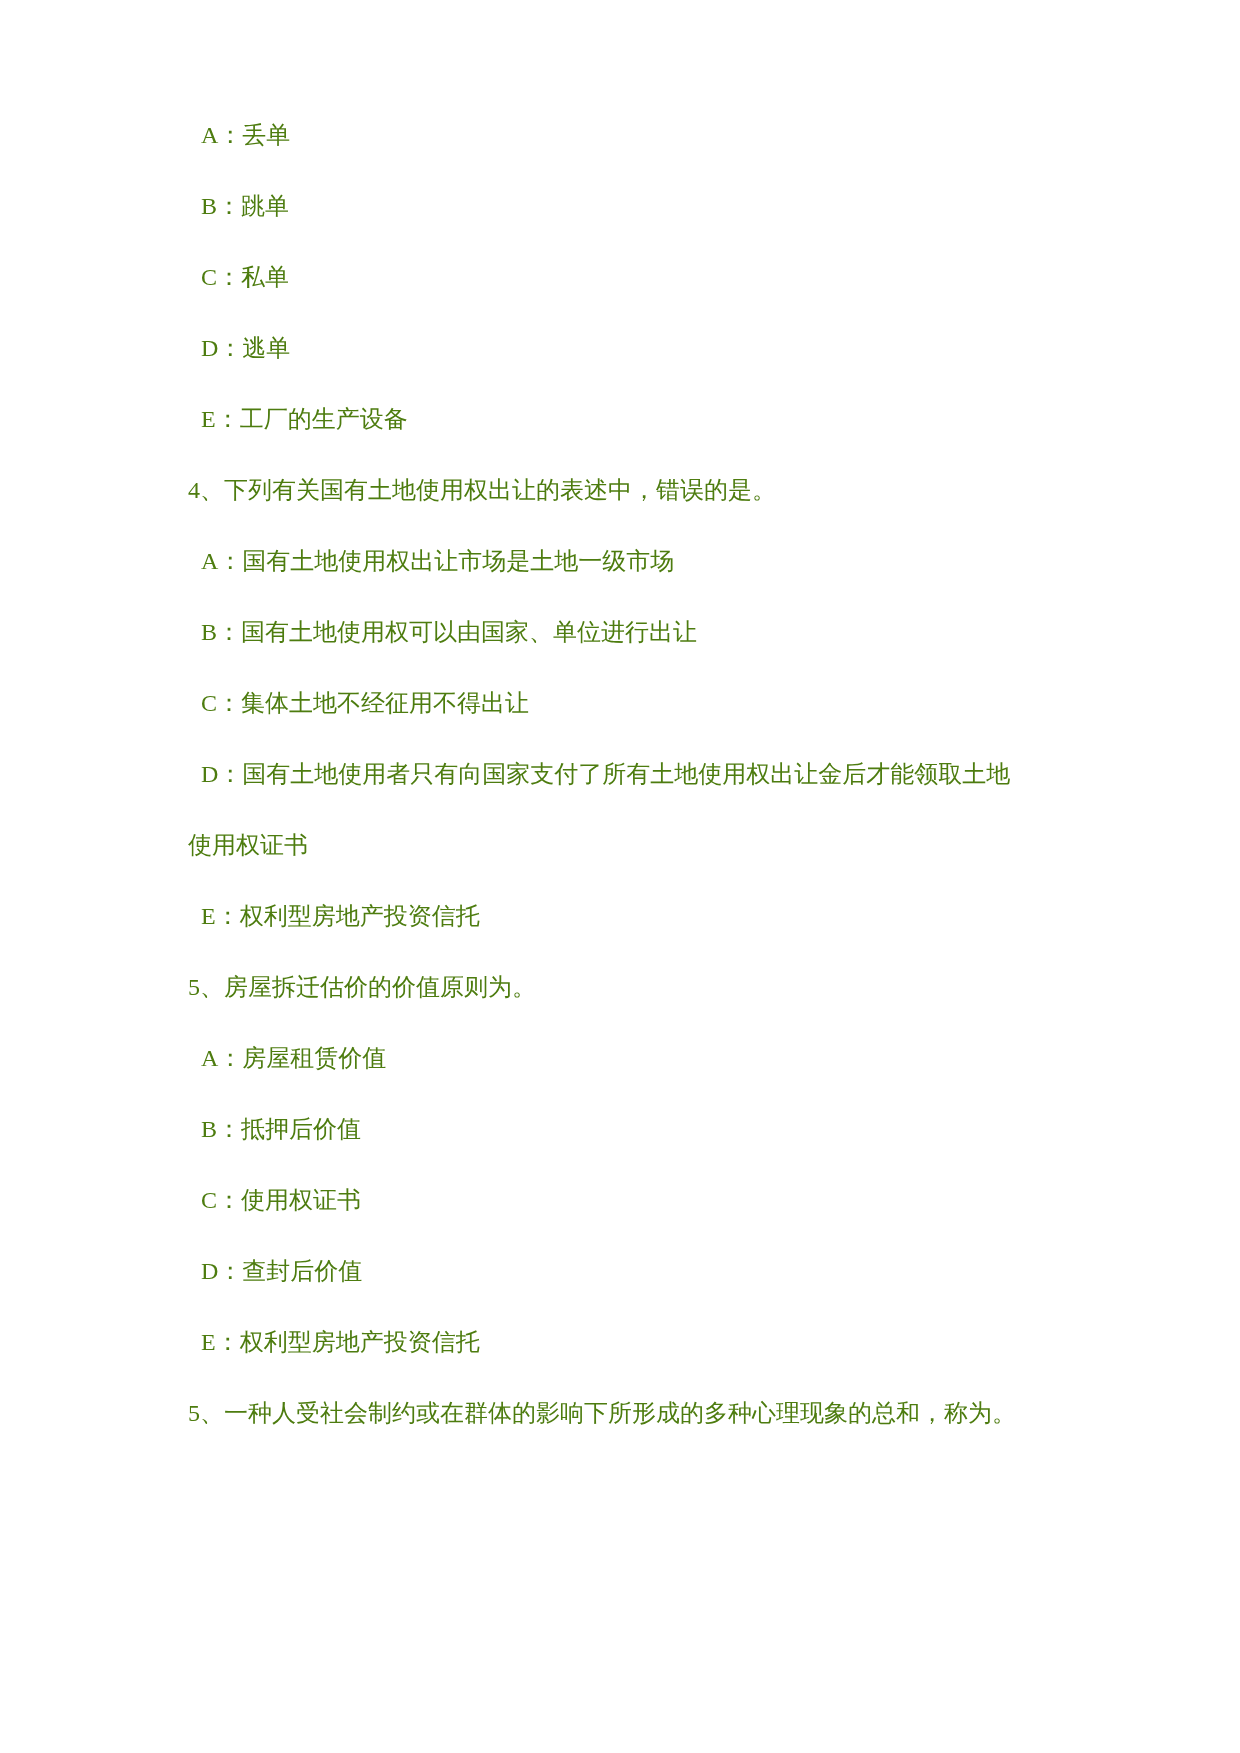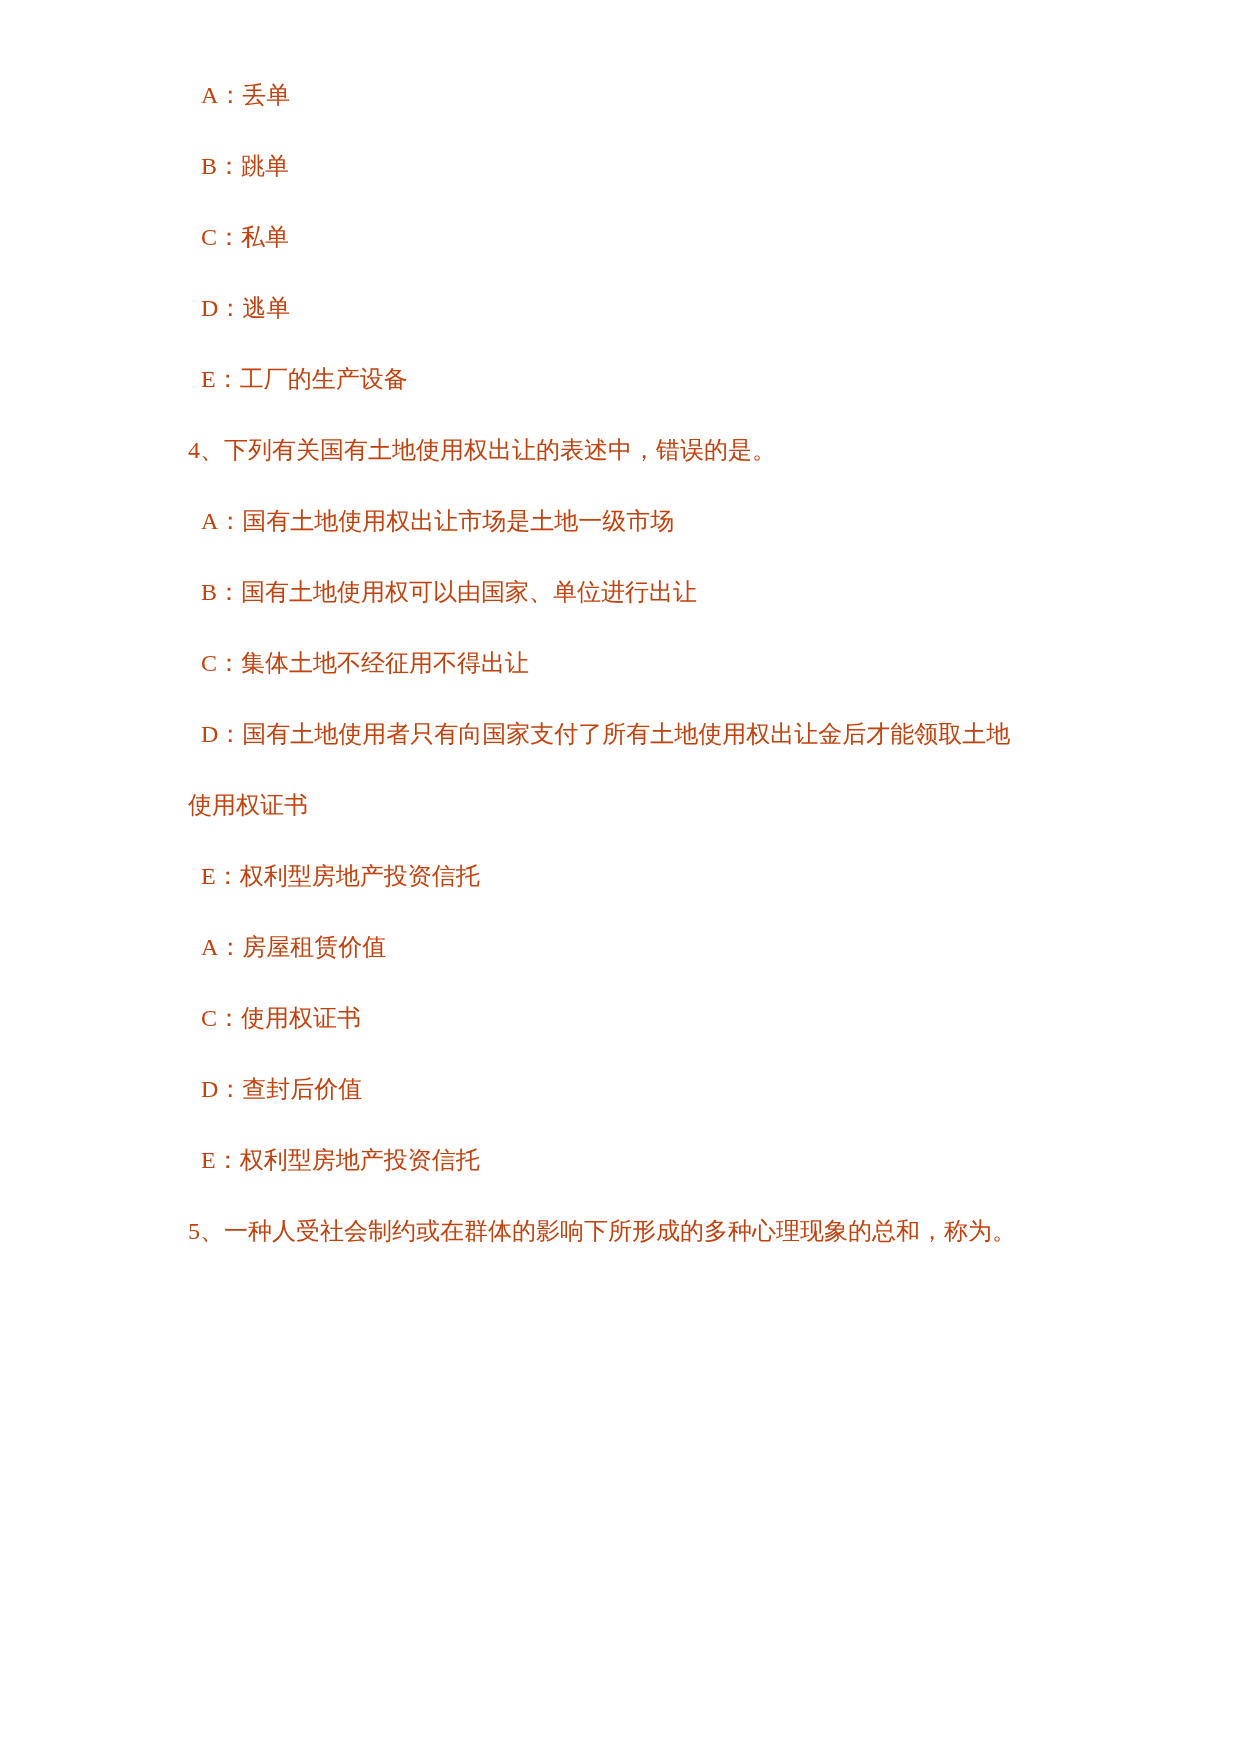--- a/index.html
+++ b/index.html
@@ -10,25 +10,25 @@
     width: 1240px;
     height: 1753px;
     background: #ffffff;
     overflow: hidden;
   }
   .page {
     position: relative;
     width: 1240px;
     height: 1753px;
     background: #ffffff;
-    padding-top: 60px;
+    padding-top: 100px;
     box-sizing: border-box;
     font-family: "Liberation Serif", "DejaVu Serif", serif;
     font-size: 24px;
-    color: #c2410c;
+    color: #4d7c0f;
   }
   .line {
     height: 71px;
     line-height: 71px;
     white-space: pre;
     letter-spacing: 0px;
   }
   .line.option { padding-left: 201px; }
   .line.question { padding-left: 188px; }
   .line.continuation { padding-left: 188px; }
@@ -42,18 +42,20 @@
   <div class="line option">C：私单</div>
   <div class="line option">D：逃单</div>
   <div class="line option">E：工厂的生产设备</div>
   <div class="line question">4、下列有关国有土地使用权出让的表述中，错误的是。</div>
   <div class="line option">A：国有土地使用权出让市场是土地一级市场</div>
   <div class="line option">B：国有土地使用权可以由国家、单位进行出让</div>
   <div class="line option">C：集体土地不经征用不得出让</div>
   <div class="line option">D：国有土地使用者只有向国家支付了所有土地使用权出让金后才能领取土地</div>
   <div class="line continuation">使用权证书</div>
   <div class="line option">E：权利型房地产投资信托</div>
+  <div class="line question">5、房屋拆迁估价的价值原则为。</div>
   <div class="line option">A：房屋租赁价值</div>
+  <div class="line option">B：抵押后价值</div>
   <div class="line option">C：使用权证书</div>
   <div class="line option">D：查封后价值</div>
   <div class="line option">E：权利型房地产投资信托</div>
   <div class="line question">5、一种人受社会制约或在群体的影响下所形成的多种心理现象的总和，称为。</div>
 </div>
 
 </body></html>

